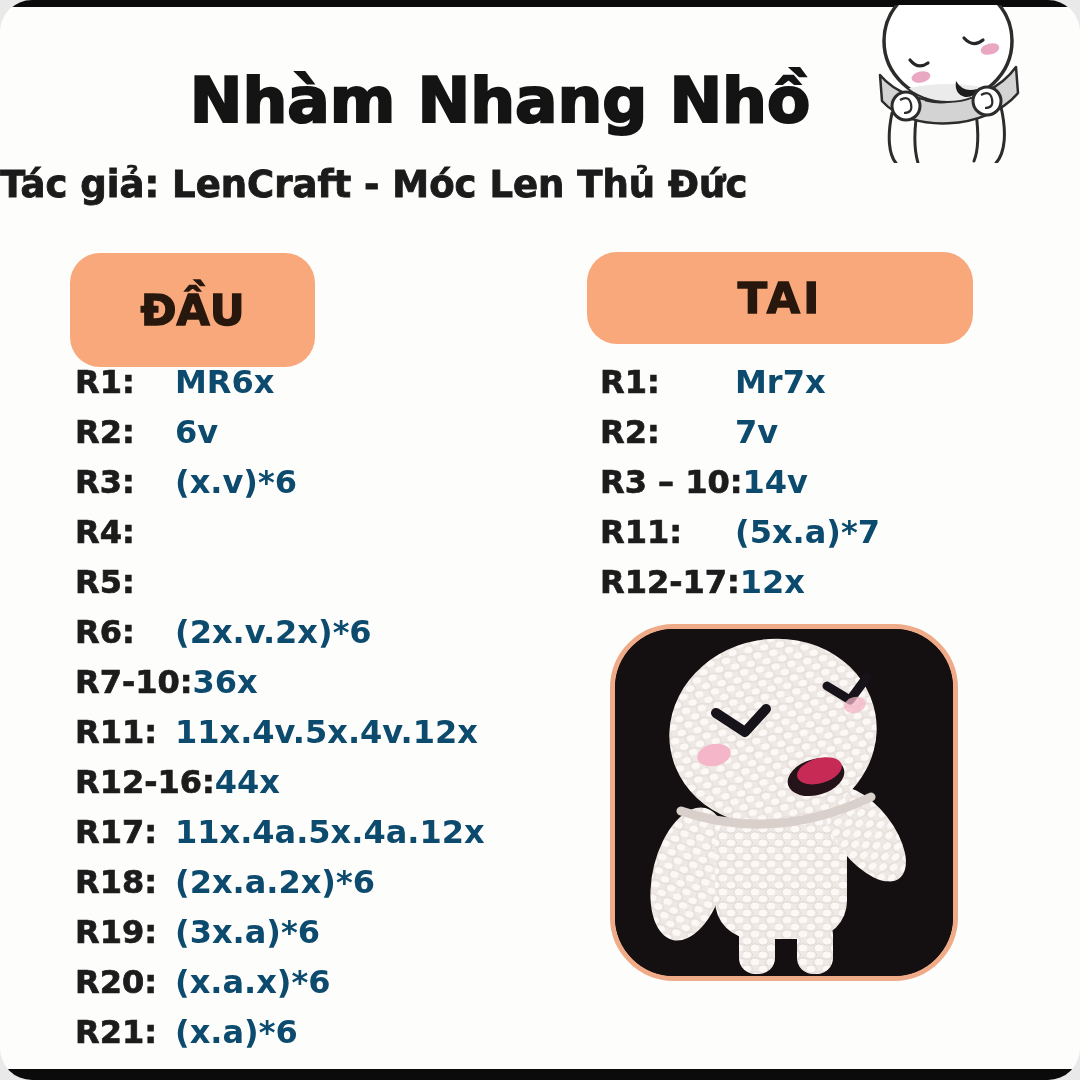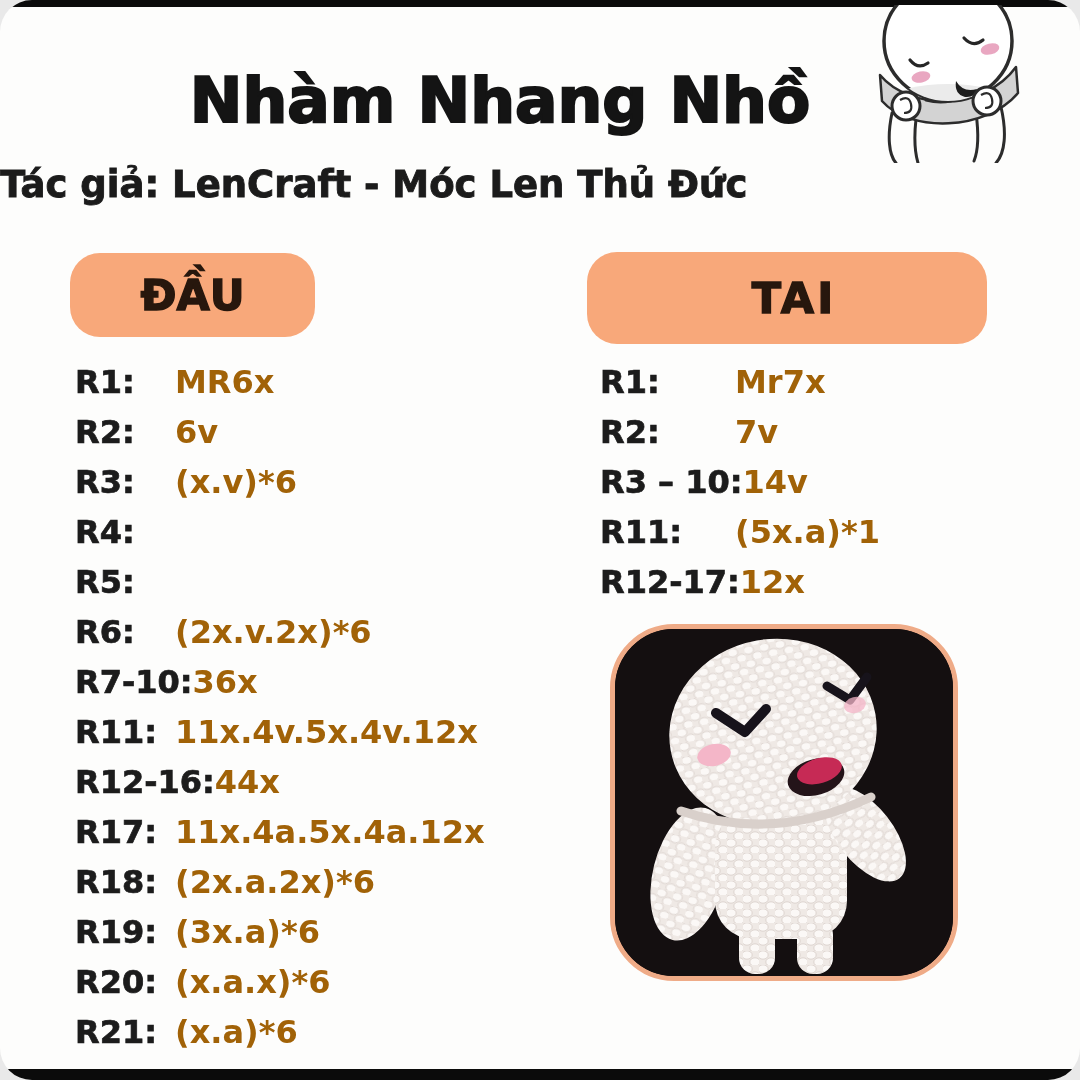--- a/index.html
+++ b/index.html
@@ -24,31 +24,31 @@
     -webkit-text-stroke:0.9px #1b1b1b;white-space:nowrap;
   }
 
   .mascot{position:absolute;left:866px;top:5px;}
 
   .pill{
     position:absolute;display:flex;align-items:center;justify-content:center;
     border-radius:30px;font-size:43px;font-weight:bold;color:#27170d;
     -webkit-text-stroke:1.4px #27170d;
   }
-  .pill.dau{left:70px;top:253px;width:245px;height:84px;}
-  .pill.tai{left:587px;top:252px;width:386px;height:92px;letter-spacing:3px;padding-left:14px;}
+  .pill.dau{left:70px;top:253px;width:245px;height:114px;}
+  .pill.tai{left:587px;top:252px;width:386px;height:92px;letter-spacing:3px;}
 
   .rows{position:absolute;display:flex;flex-direction:column;}
   .rows.left{left:75px;top:351px;}
   .rows.right{left:600px;top:351px;}
   .row{height:50px;display:flex;align-items:flex-end;font-size:32px;white-space:nowrap;}
   .row .lbl{font-weight:bold;-webkit-text-stroke:0.7px #1c1c1c;flex:0 0 auto;}
   .rows.left  .row .lbl{min-width:100px;}
   .rows.right .row .lbl{min-width:135px;}
-  .row .val{font-weight:bold;color:#a16207;margin-top:36px;}
+  .row .val{font-weight:bold;color:#0c4a6e;margin-top:36px;}
 
   .photo{
     position:absolute;left:610px;top:624px;width:348px;height:357px;
     box-sizing:border-box;border:5px solid #efab87;border-radius:64px;
     background:#140f10;overflow:hidden;
   }
   .photo svg{display:block;width:100%;height:100%;}
 </style>
 </head>
 <body>
@@ -166,21 +166,21 @@
       <div class="row">
       <span class="lbl">R2:</span>
       <span class="val">7v</span>
     </div>
       <div class="row">
       <span class="lbl">R3 – 10:</span>
       <span class="val">14v</span>
     </div>
       <div class="row">
       <span class="lbl">R11:</span>
-      <span class="val">(5x.a)*1</span>
+      <span class="val">(5x.a)*7</span>
     </div>
       <div class="row">
       <span class="lbl">R12-17:</span>
       <span class="val">12x</span>
     </div>
     </div>
 
   <div class="photo">
     <svg viewBox="0 0 338 347">
       <defs>

